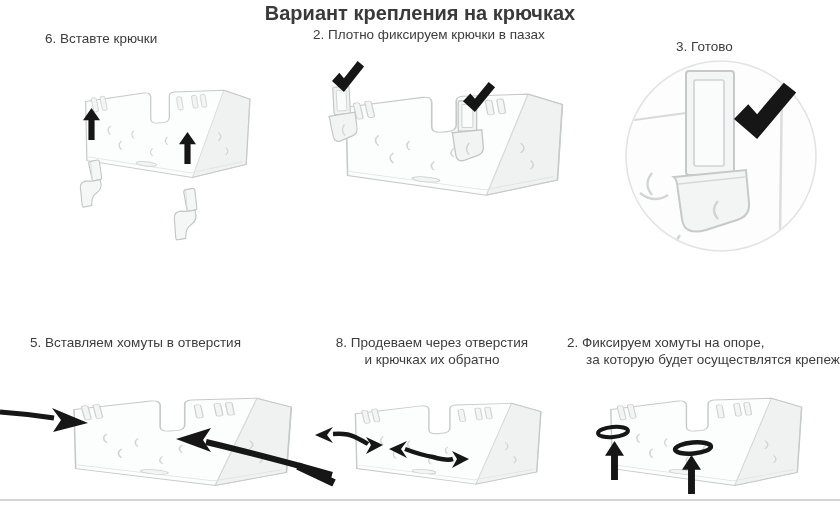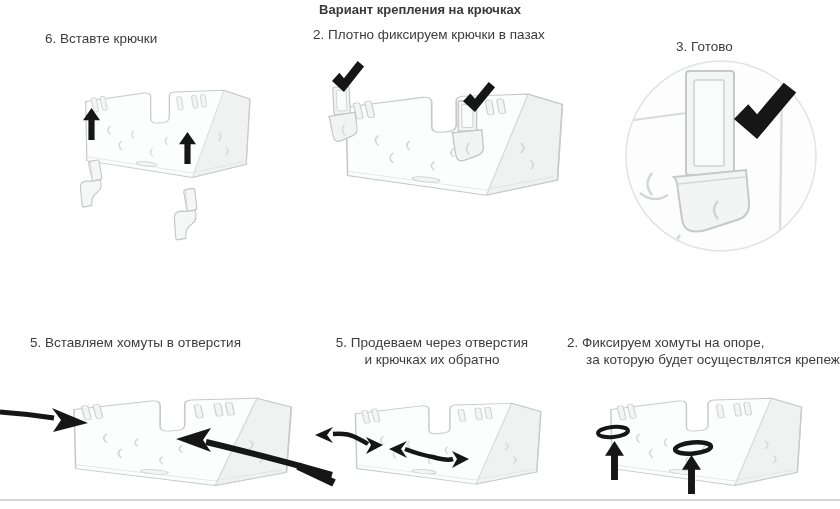--- a/index.html
+++ b/index.html
@@ -5,21 +5,21 @@
   html,body{margin:0;padding:0;}
   body{
     width:840px;height:509px;position:relative;overflow:hidden;
     background:#ffffff;
     font-family:"Liberation Sans","DejaVu Sans",sans-serif;
     color:#3a3a3a;
   }
   .stage{position:absolute;inset:0;width:840px;height:509px;}
   .section-title{
     position:absolute;left:0;width:840px;text-align:center;
-    font-size:13px;font-weight:700;color:#3a3a3a;letter-spacing:0px;
+    font-size:20px;font-weight:700;color:#3a3a3a;letter-spacing:0px;
   }
   .step-caption{
     position:absolute;font-size:13.5px;line-height:17px;color:#3c3c3c;
     white-space:nowrap;
   }
   .center{text-align:center;}
   .indent2{display:block;margin-left:19px;}
   svg.fig{position:absolute;overflow:visible;}
   .divider{position:absolute;left:0;width:840px;height:2px;background:#d4d6d6;}
 </style>
@@ -122,21 +122,21 @@
       <path d="M96,144 q-8,9 0,18" fill="none" stroke="#d2d5d5" stroke-width="2.4"></path>
     </g>
     <use href="#check" x="112" y="24" width="64" height="58"></use>
   </svg>
 
 
   <div class="step-caption" style="left:30px;top:334px">
     <span>5. Вставляем хомуты в отверстия</span>
   </div>
   <div class="step-caption center" style="left:332px;top:334px;width:200px">
-    <span style="display:block">5. Продеваем через отверстия</span>
+    <span style="display:block">8. Продеваем через отверстия</span>
     <span style="display:block">и крючках их обратно</span>
   </div>
   <div class="step-caption" style="left:567px;top:334px">
     <span style="display:block">2. Фиксируем хомуты на опоре,</span>
     <span class="indent2">за которую будет осуществлятся крепеж</span>
   </div>
 
   <svg class="fig" style="left:0;top:378px" width="332" height="123" viewBox="0 0 332 123">
     <use href="#bin" x="56" y="8" width="246" height="108"></use>
     <path d="M0,34 Q28,36 54,40" fill="none" stroke="#161616" stroke-width="5"></path>

